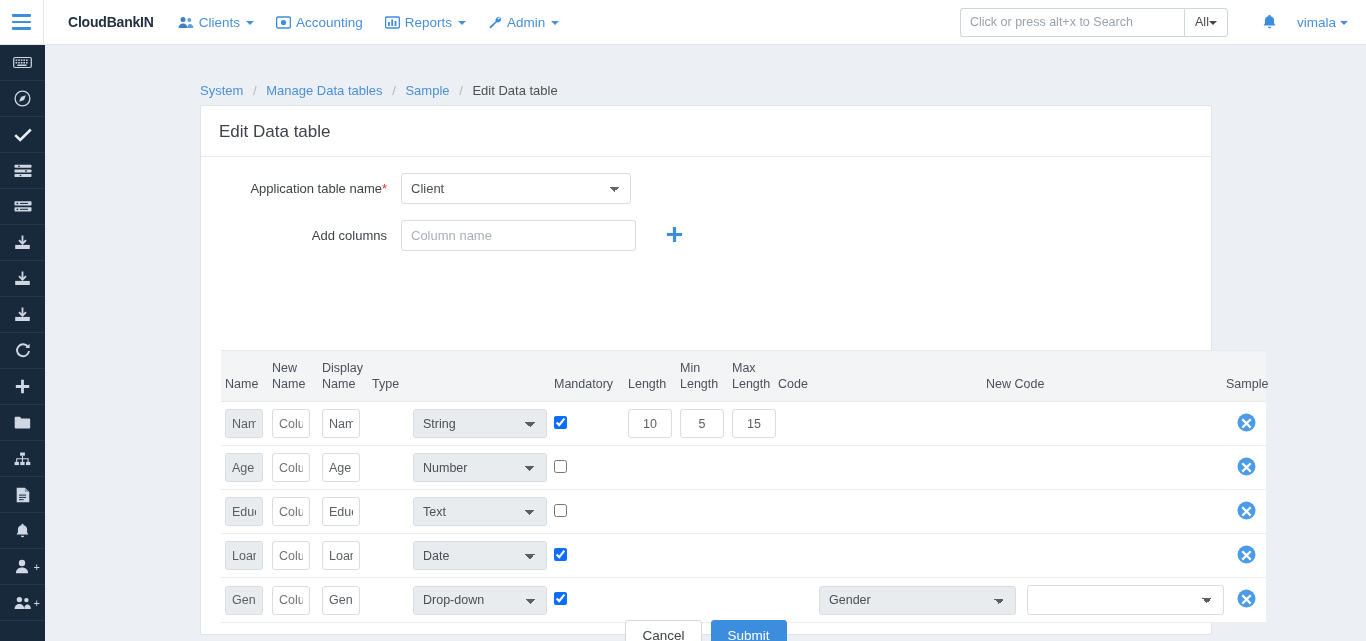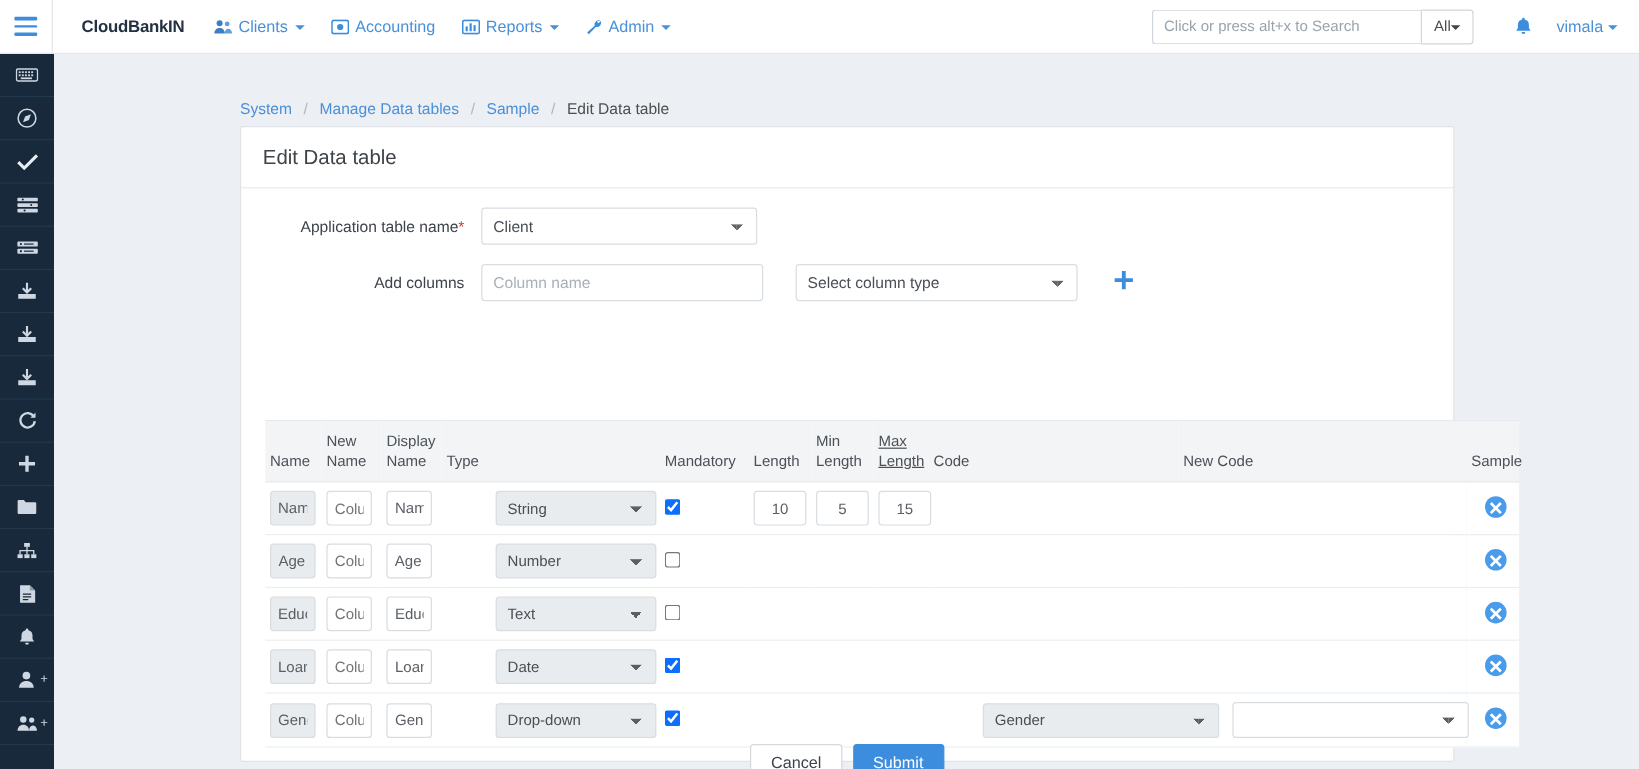--- a/index.html
+++ b/index.html
@@ -151,21 +151,21 @@
     background: #fff; padding: 7px 4px; border-bottom: 1px solid #eceef1;
     vertical-align: middle; height: 43px;
   }
   .c-name   { width: 47px; }
   .c-new    { width: 50px; }
   .c-disp   { width: 50px; }
   .c-type   { width: 182px; }
   .c-mand   { width: 74px; }
   .c-len    { width: 52px; }
   .c-min    { width: 52px; }
-  .c-max    { width: 46px; text-decoration: underline; }
+  .c-max    { width: 46px; }
   .c-code   { width: 208px; }
   .c-newcode{ width: 240px; }
   .c-act    { width: 44px; text-align: right; padding-right: 10px !important; }
   th.c-mand, th.c-act { }
   .tinp {
     width: 38px; height: 29px; border: 1px solid #d8dde2; border-radius: 3px;
     background: #fff; font-size: 12.5px; color: #5a5f64; padding: 0 6px;
     font-family: "Liberation Sans", sans-serif; outline: none;
   }
   .tinp.ro { background: #e9ecef; color: #5a5f64; }
@@ -476,23 +476,20 @@
         <span>Application table name</span><span class="req">*</span>
       </div>
       <select class="sel sel-app">
         <option>Client</option>
       </select>
     </div>
 
     <div class="formrow">
       <div class="flabel">Add columns</div>
       <input class="inp inp-colname" type="text" placeholder="Column name" style="">
-      <select class="sel sel-coltype">
-        <option>Select column type</option>
-      </select>
       <span class="plusbtn">
         <svg width="17" height="17" viewBox="0 0 17 17">
             <path d="M6.9 0.9h3.2v6h6v3.2h-6v6H6.9v-6h-6V6.9h6z" fill="#3c8dde"></path>
           </svg>
       </span>
     </div>
   </div>
 
   <div class="tablewrap">
     <table class="dt">

